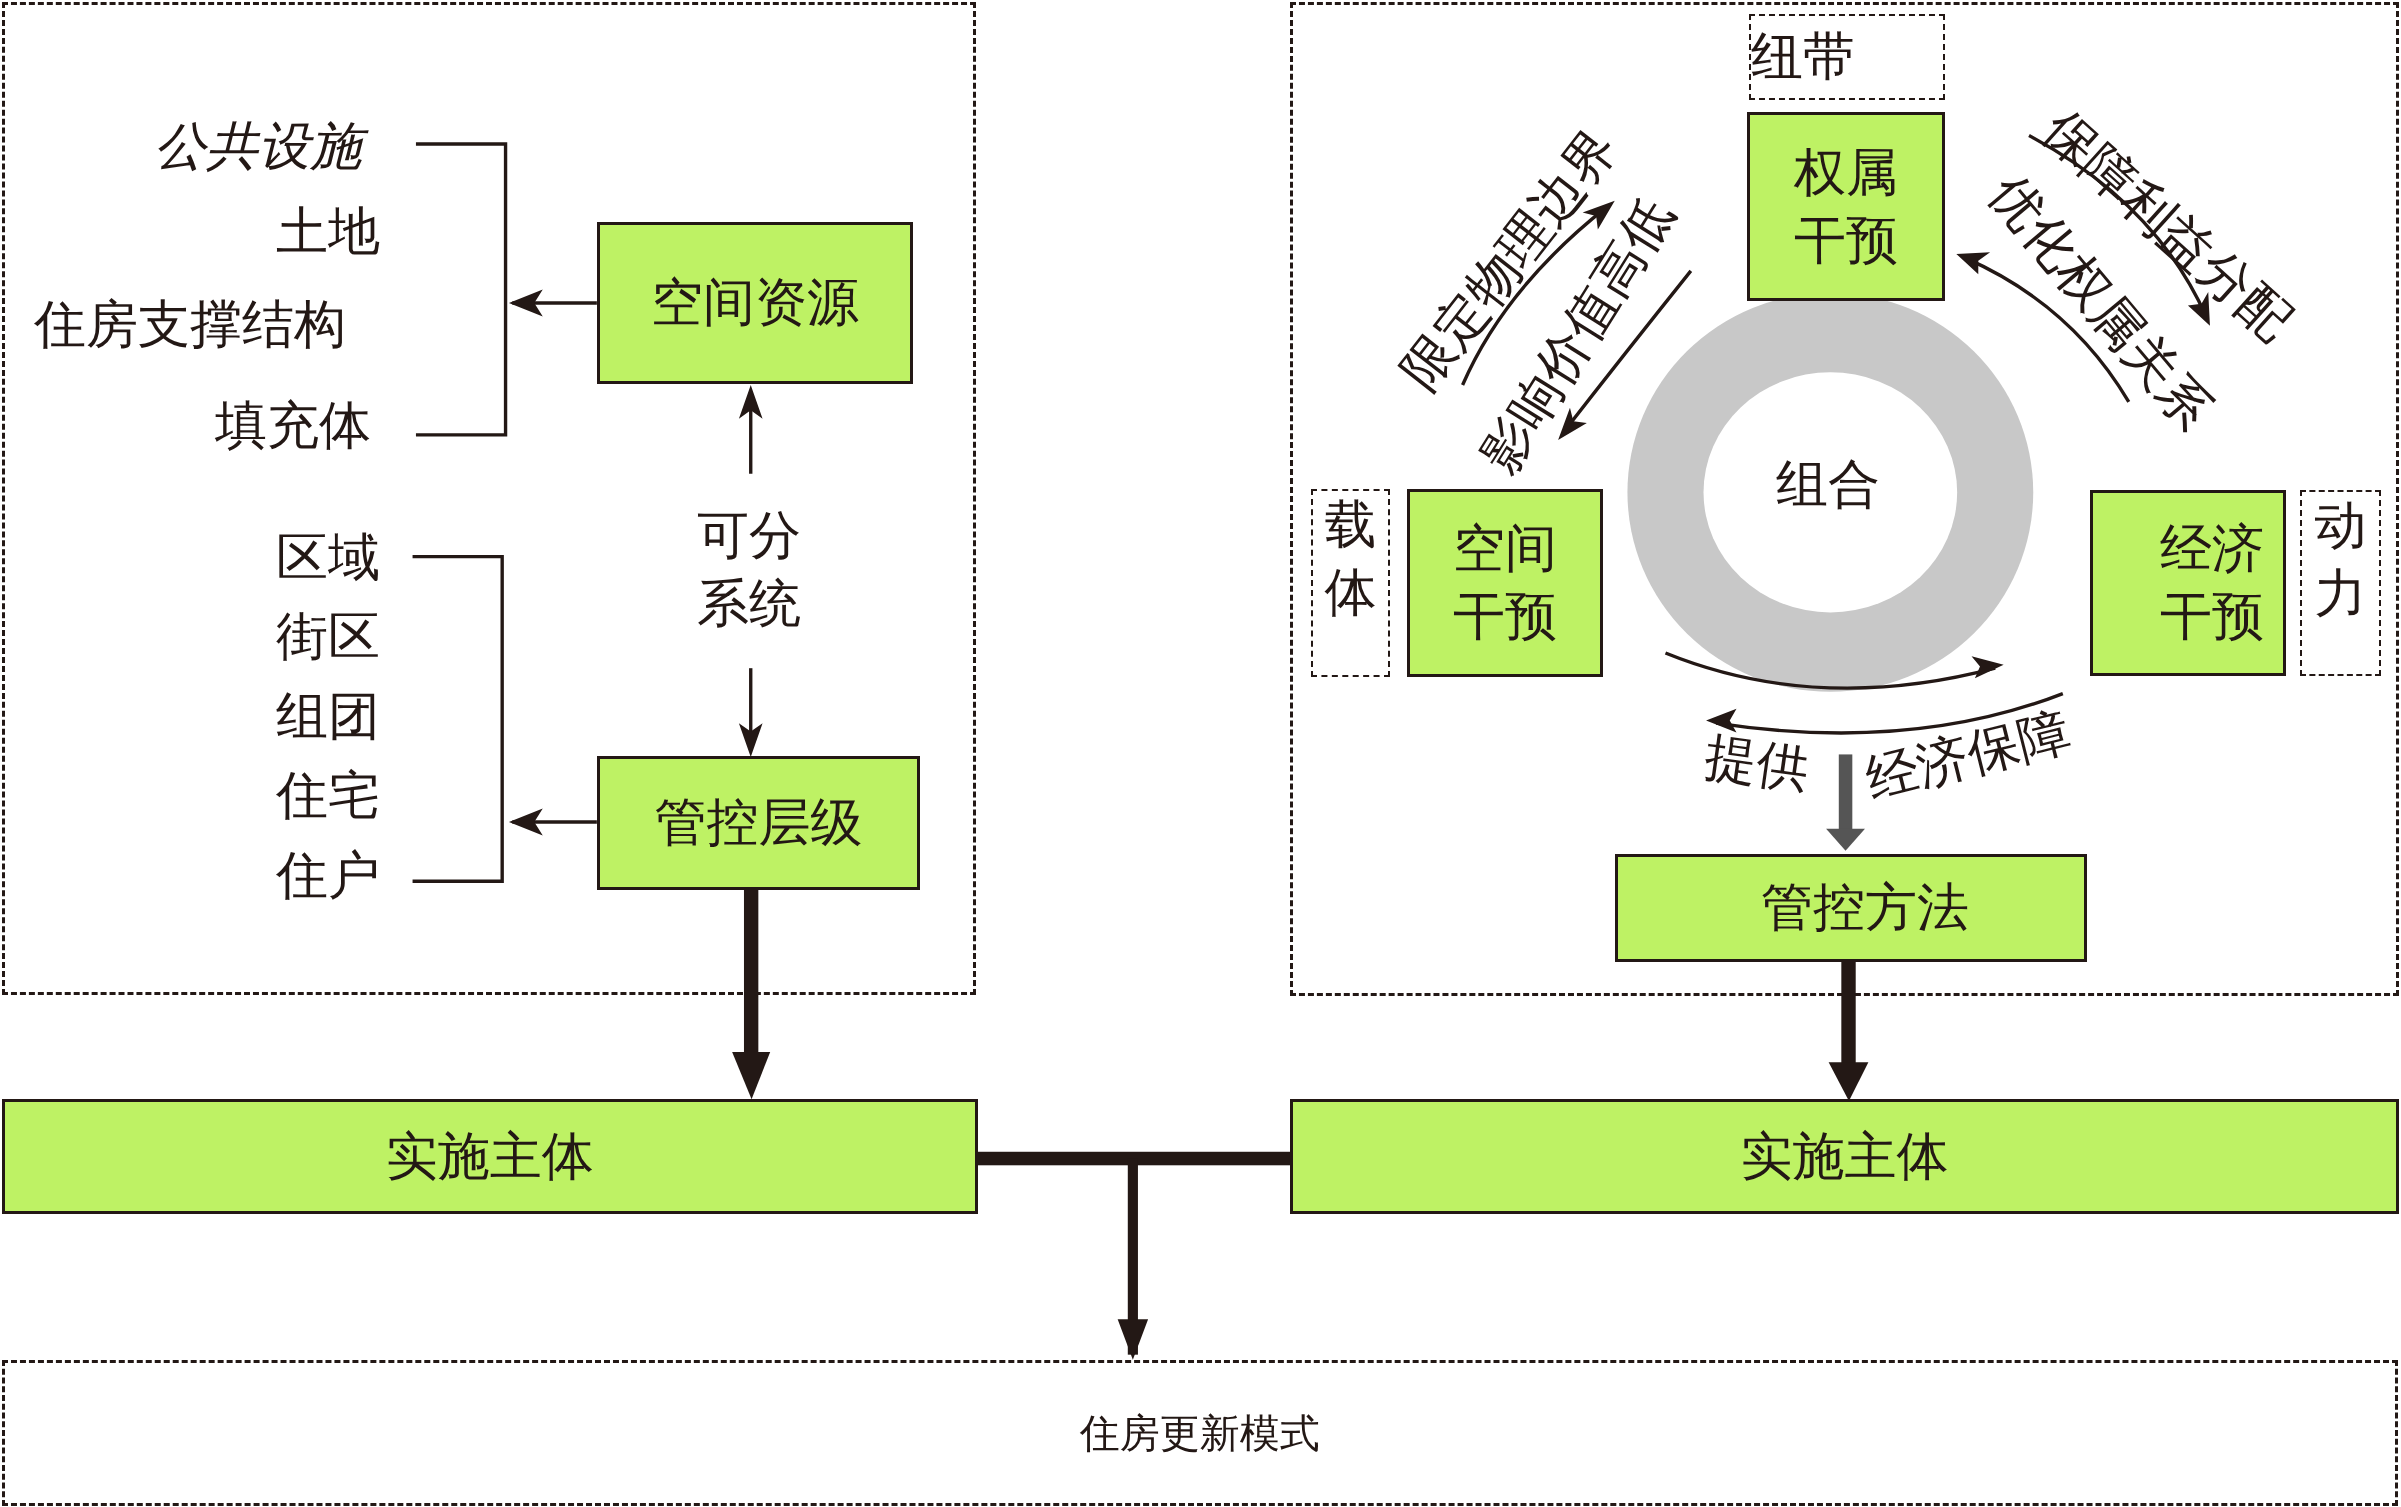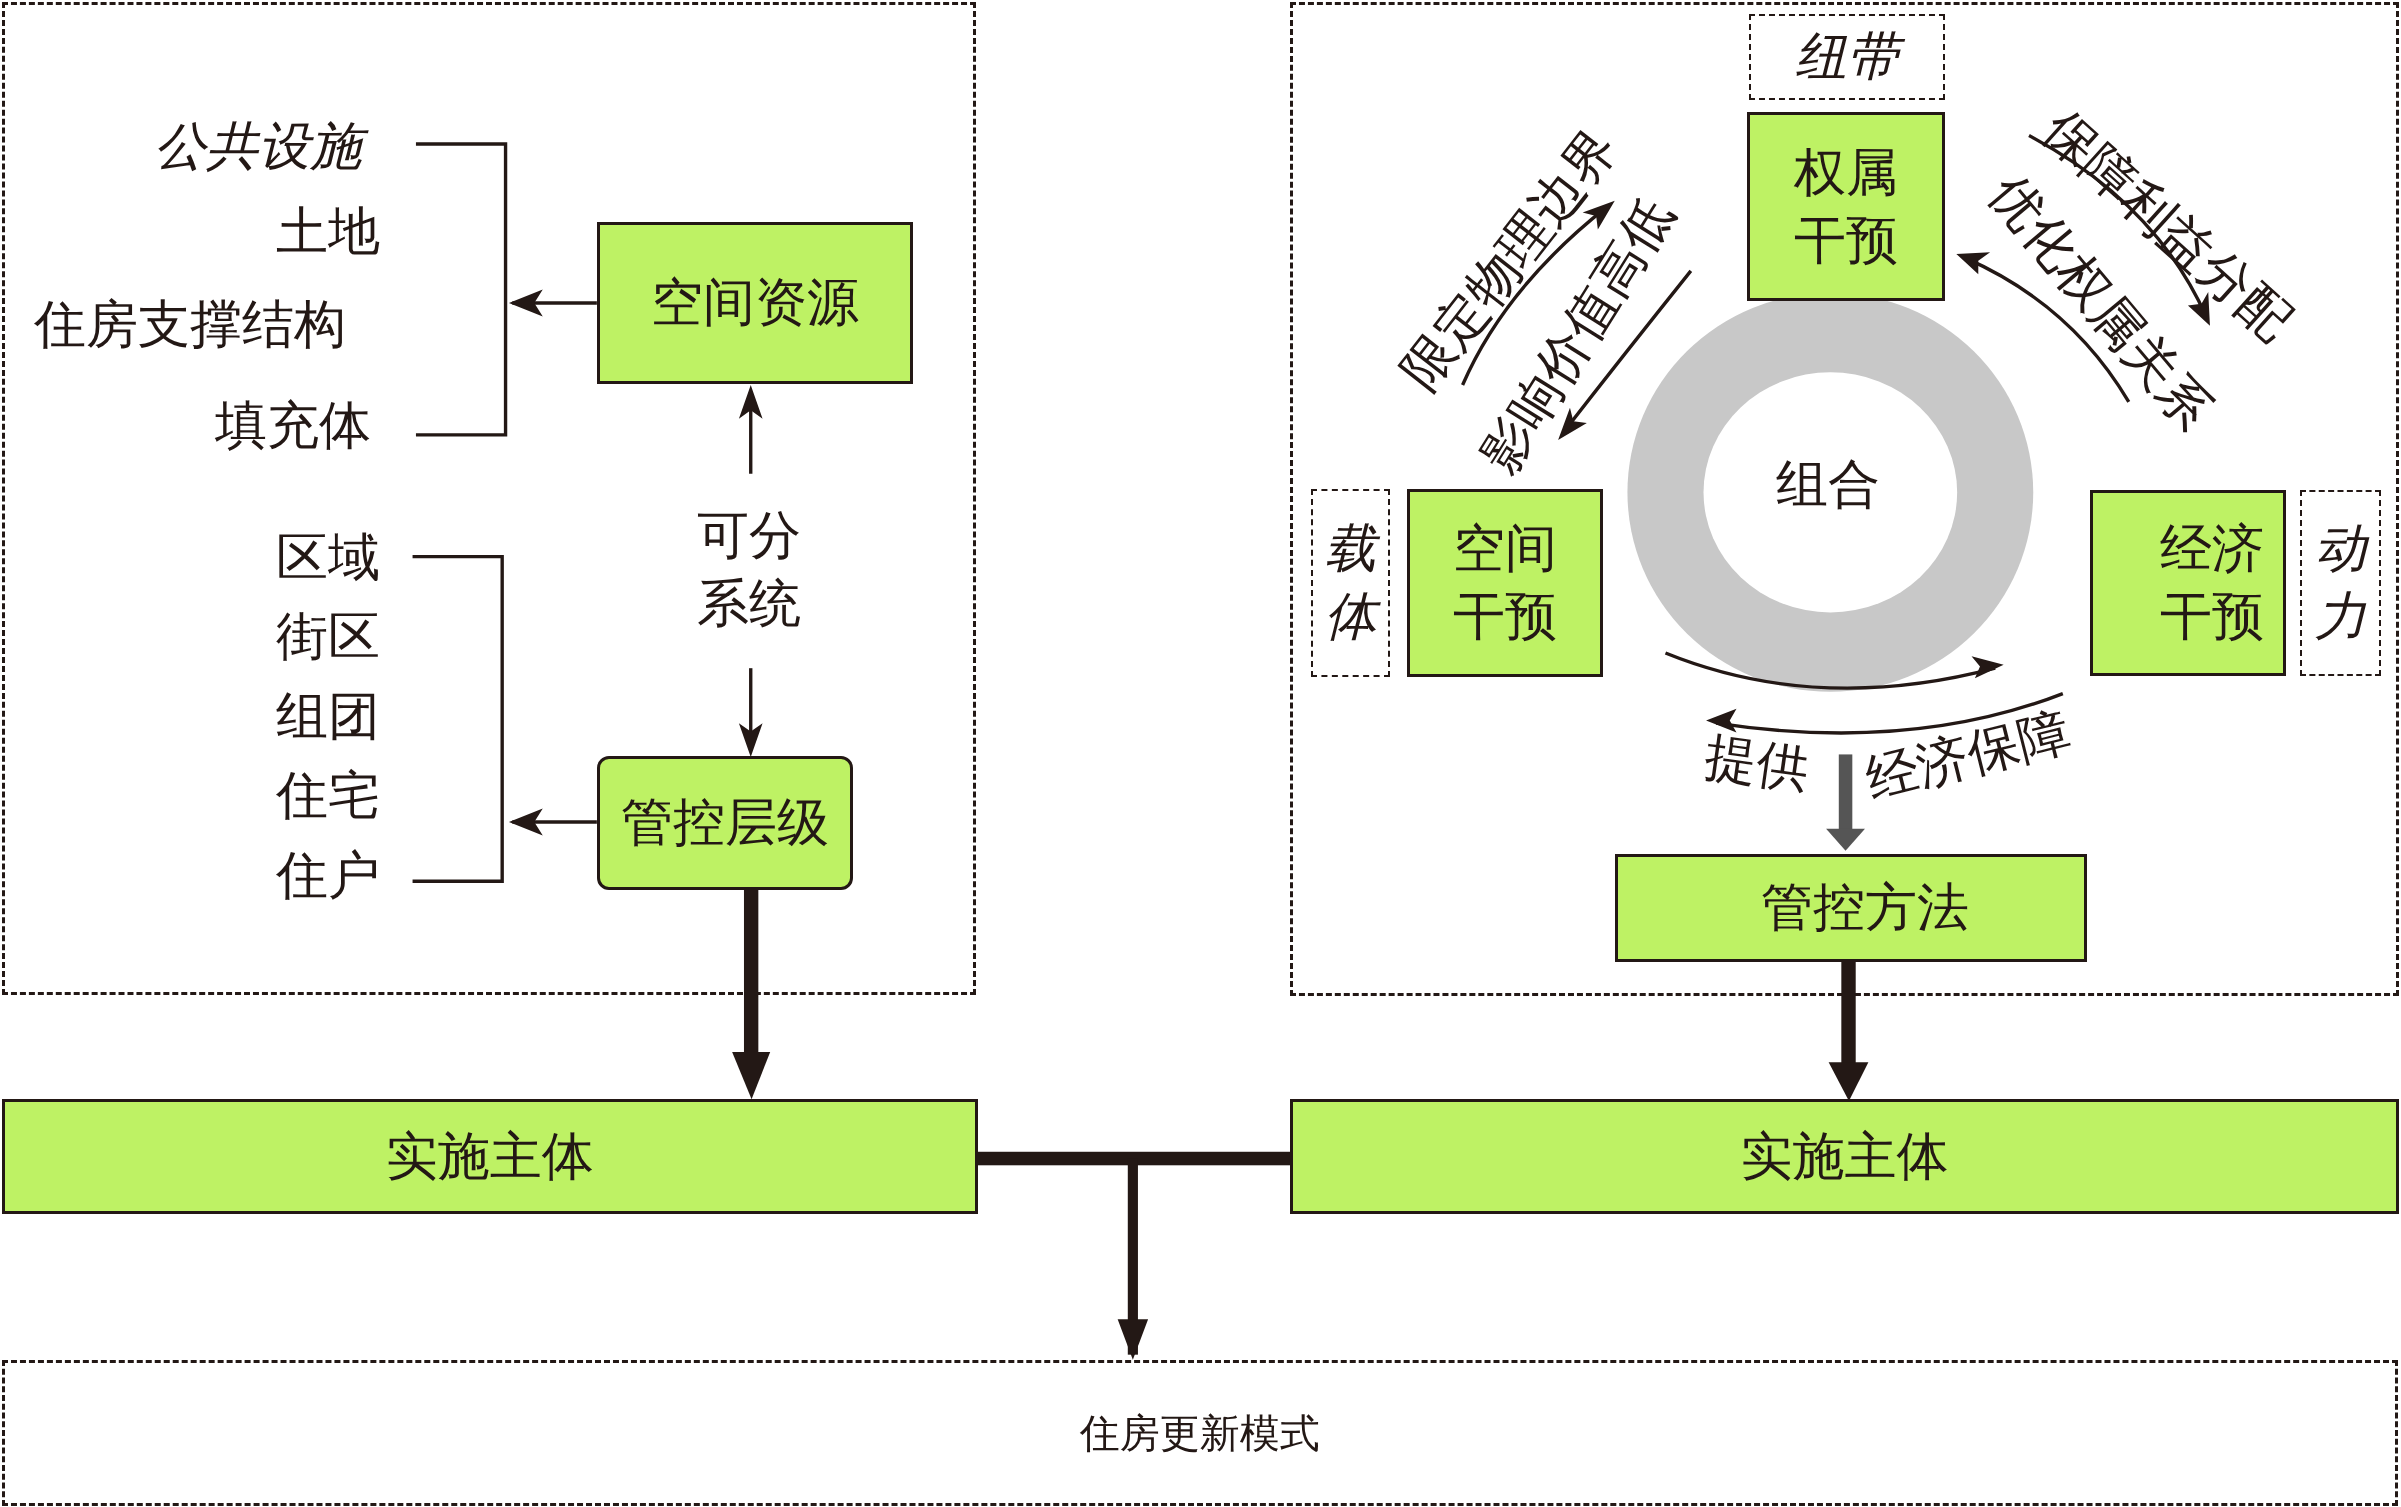--- a/index.html
+++ b/index.html
@@ -1,21 +1,21 @@
 <!DOCTYPE html>
 <html style="font-size:13.5px"><head>
 <meta charset="utf-8">
 <style>
   html,body{margin:0;padding:0;background:#fff;}
   body{width:2401px;height:1508px;position:relative;overflow:hidden;font-family:"DejaVu Serif","Liberation Serif",serif;color:#231815;}
   .box{position:absolute;border:3.4px solid #231815;box-sizing:border-box;background:#bef264;display:flex;align-items:center;justify-content:center;text-align:center;}
   .dbox{position:absolute;border:3.4px dashed #231815;box-sizing:border-box;}
   .lbl{position:absolute;font-size:52px;line-height:1.2;white-space:nowrap;}
   .box span,.dsmall span{font-size:52px;line-height:1.3;}
-  .dsmall{position:absolute;border:2.5px dashed #231815;box-sizing:border-box;display:flex;align-items:center;justify-content:center;text-align:center;font-style:italic;}
+  .dsmall{position:absolute;border:2.5px dashed #231815;box-sizing:border-box;display:flex;align-items:center;justify-content:flex-start;text-align:center;}
   svg{position:absolute;left:0;top:0;}
 </style>
 </head>
 <body>
 
 <div class="dbox" style="left:1.7px;top:1.7px;width:974px;height:993px;"></div>
 <div class="dbox" style="left:1290px;top:1.7px;width:1109px;height:994px;"></div>
 <div class="dbox" style="left:1.7px;top:1360px;width:2396px;height:146px;display:flex;align-items:center;justify-content:center;">
   <span style="font-size:40px;">住房更新模式</span>
 </div>
@@ -82,21 +82,21 @@
 <div class="lbl" style="left:276px;top:605px;">街区</div>
 <div class="lbl" style="left:276px;top:685px;">组团</div>
 <div class="lbl" style="left:276px;top:764px;">住宅</div>
 <div class="lbl" style="left:276px;top:844px;">住户</div>
 
 <div class="box" style="left:597px;top:222px;width:316px;height:162px;">
   <span>空间资源</span>
 </div>
 <div class="lbl" style="left:697px;top:504px;">可分</div>
 <div class="lbl" style="left:697px;top:572px;">系统</div>
-<div class="box" style="left:597px;top:756px;width:256px;height:134px;border-radius:12px;">
+<div class="box" style="left:597px;top:756px;width:323px;height:134px;">
   <span>管控层级</span>
 </div>
 
 <div class="dsmall" style="left:1749px;top:13.5px;width:196px;height:86px;">
   <span>纽带</span>
 </div>
 <div class="box" style="left:1747px;top:112px;width:198px;height:189px;flex-direction:column;">
   <span>权属</span>
   <span>干预</span>
 </div>

